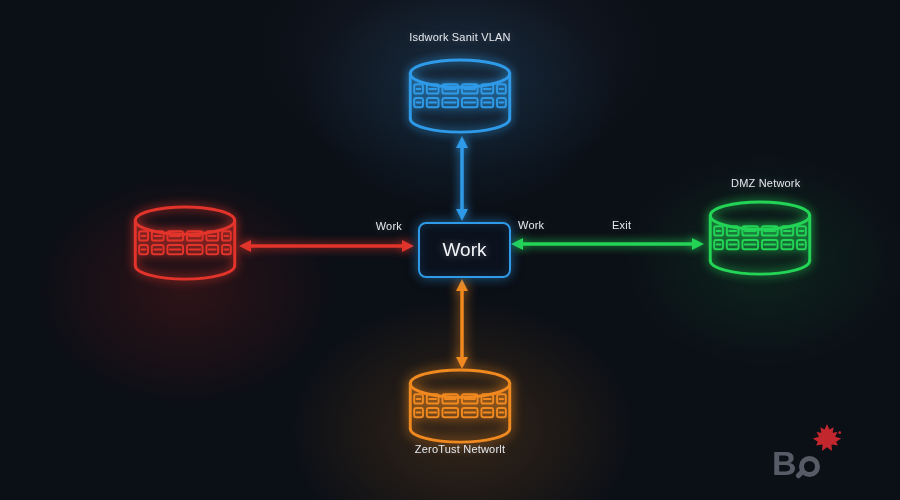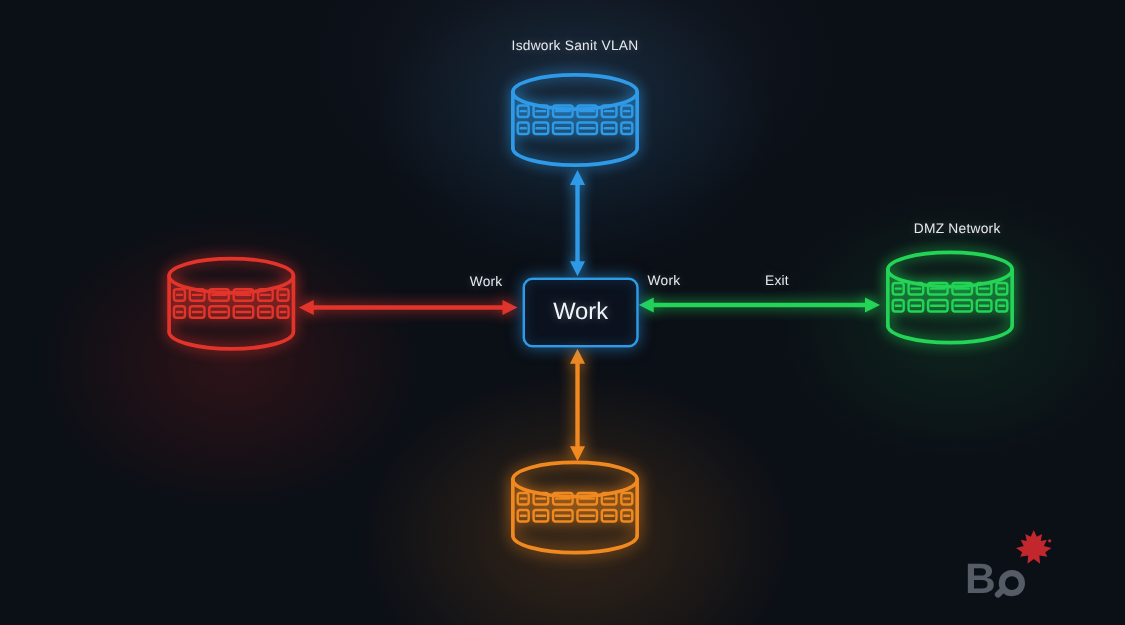--- a/index.html
+++ b/index.html
@@ -123,20 +123,21 @@
       <polygon points="511,244 523,238 523,250" fill="currentColor"></polygon>
       <polygon points="704,244 692,238 692,250" fill="currentColor"></polygon>
     </g>
   </svg>
 
   <div class="lbl center" style="left:340px;top:31px;width:240px;">Isdwork Sanit VLAN</div>
 
 
   <div class="lbl" style="left:731px;top:177px;">DMZ Network</div>
 
+  <div class="lbl center" style="left:340px;top:443px;width:240px;">ZeroTust Networlt</div>
 
   <div class="lbl" style="left:330px;top:220px;width:72px;text-align:right;">Work</div>
 
   <div class="lbl" style="left:518px;top:219px;">Work</div>
 
   <div class="lbl" style="left:612px;top:219px;">Exit</div>
 
   <div class="hub-box">
     <span class="hub-text">Work</span>
   </div>

